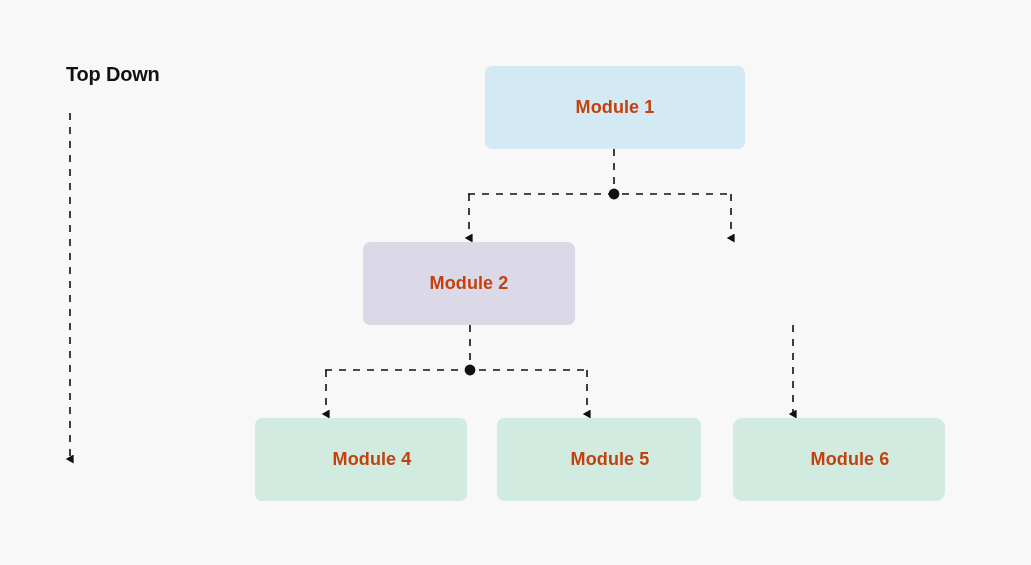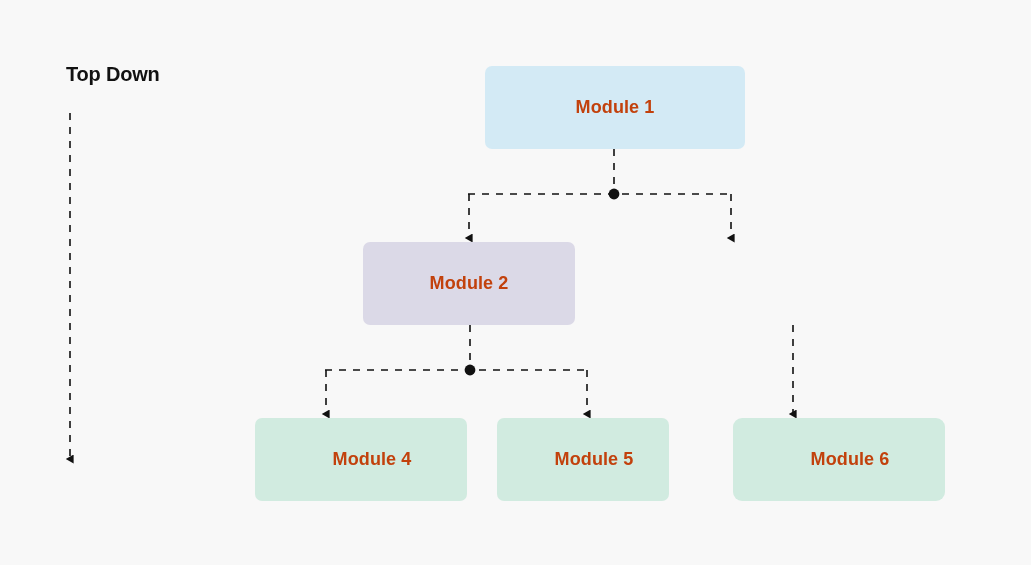--- a/index.html
+++ b/index.html
@@ -53,21 +53,21 @@
     letter-spacing: 0.1px;
   }
   .node-l1 { background: #d3eaf5; }
   .node-l2 { background: #dbd9e7; }
   .node-l3 { background: #d1ebe0; padding-left: 22px; }
 
   .n-module1 { left: 485px; top: 66px;  width: 260px; height: 83px; }
   .n-module2 { left: 363px; top: 242px; width: 212px; height: 83px; }
   .n-module3 { left: 625px; top: 242px; width: 210px; height: 83px; }
   .n-module4 { left: 255px; top: 418px; width: 212px; height: 83px; }
-  .n-module5 { left: 497px; top: 418px; width: 172px; height: 83px; }
+  .n-module5 { left: 497px; top: 418px; width: 204px; height: 83px; }
   .n-module6 { left: 733px; top: 418px; width: 212px; height: 83px; border-radius: 9px; }
 </style>
 </head>
 <body>
 
 <div id="canvas">
 
   <div class="title">Top Down</div>
 
   <svg id="svg-layer" viewBox="0 0 1031 565">

